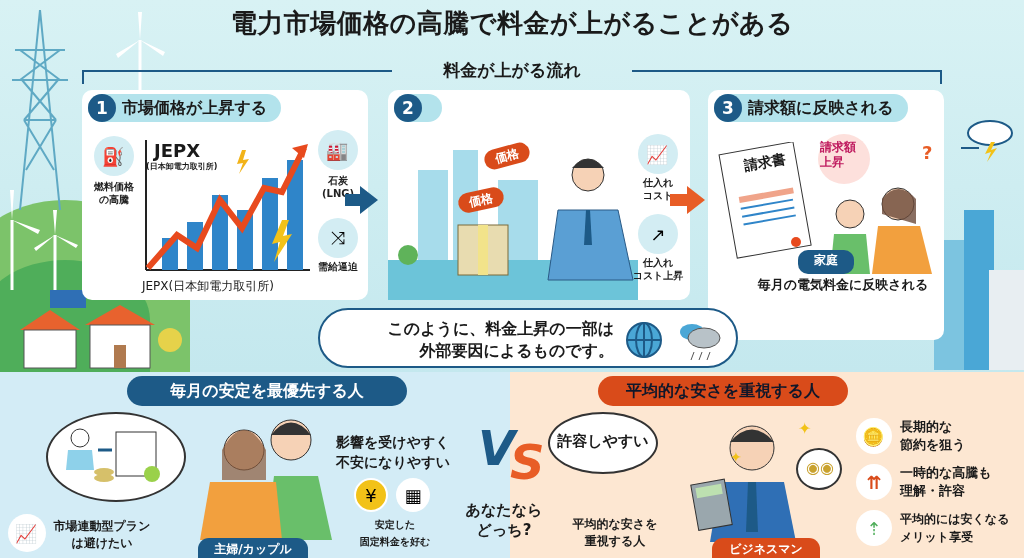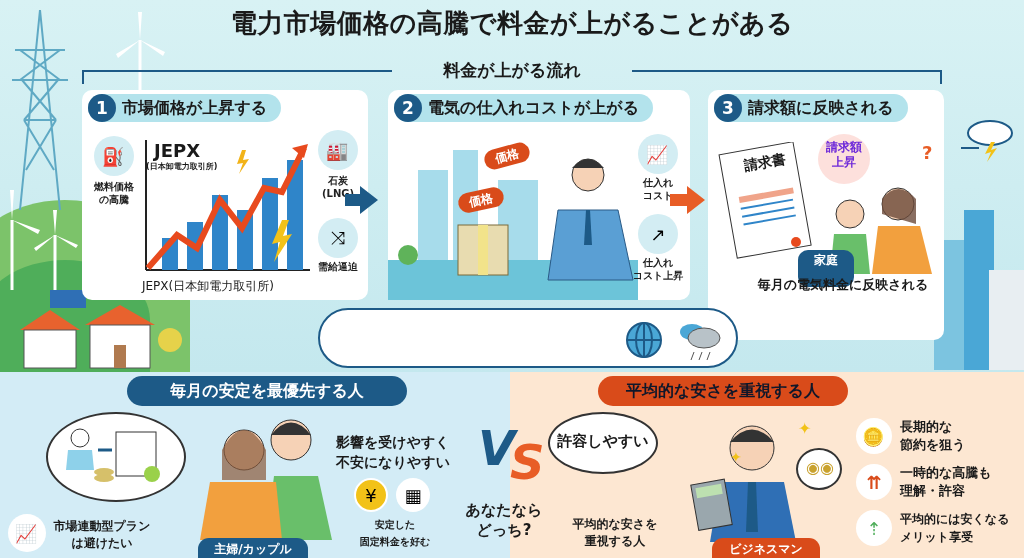--- a/index.html
+++ b/index.html
@@ -116,21 +116,20 @@
   <div class="icon-circle" style="left:236px;top:128px">⤨</div>
   <div class="small-label" style="left:226px;top:170px;width:60px">需給逼迫</div>
 </div>
 
 <div class="arrow-blue-bar"></div>
 <div class="arrow-blue"></div>
 
 <div class="panel p2">
   <div class="step-head">
     <span class="step-num">2</span>
-    <span>電気の仕入れコストが上がる</span>
   </div>
   <svg style="position:absolute;left:0;top:40px;width:250px;height:170px" viewBox="0 0 250 170">
     <rect x="30" y="40" width="30" height="110" fill="#a7dceb"></rect>
     <rect x="65" y="20" width="25" height="130" fill="#a7dceb"></rect>
     <rect x="110" y="50" width="40" height="100" fill="#a7dceb"></rect>
     <rect x="0" y="130" width="250" height="40" fill="#6cc4d9"></rect>
     <rect x="70" y="95" width="50" height="50" fill="#e8dcb0" stroke="#7a6a3a"></rect>
     <rect x="90" y="95" width="10" height="50" fill="#f2e38a"></rect>
     <circle cx="200" cy="45" r="16" fill="#f6d2b6" stroke="#333"></circle>
     <path d="M184 38 Q200 20 216 38" fill="#333"></path>
@@ -159,35 +158,39 @@
   <svg style="position:absolute;left:10px;top:52px;width:100px;height:120px" viewBox="0 0 100 120">
     <rect x="10" y="5" width="75" height="105" fill="#fff" stroke="#333" transform="rotate(-10 50 60)"></rect>
     <rect x="22" y="50" width="55" height="6" fill="#f0a48a" transform="rotate(-10 50 60)"></rect>
     <line x1="22" y1="62" x2="75" y2="62" stroke="#2f85c9" stroke-width="2" transform="rotate(-10 50 60)"></line>
     <line x1="22" y1="70" x2="75" y2="70" stroke="#2f85c9" stroke-width="2" transform="rotate(-10 50 60)"></line>
     <line x1="22" y1="78" x2="75" y2="78" stroke="#2f85c9" stroke-width="2" transform="rotate(-10 50 60)"></line>
     <circle cx="78" cy="100" r="5" fill="#e84a1e"></circle>
   </svg>
   <div class="txt" style="left:36px;top:64px;font-size:14px;transform:rotate(-10deg)">請求書</div>
   <div style="position:absolute;left:110px;top:44px;width:52px;height:50px;border-radius:50%;background:#fde0dc"></div>
-  <div class="txt" style="left:112px;top:50px;width:48px;font-size:12px;color:#6d28d9;text-align:center;white-space:pre-line;line-height:15px">請求額
+  <div class="txt" style="left:112px;top:50px;width:48px;font-size:12px;color:#be185d;white-space:pre-line;line-height:15px">請求額
 上昇</div>
   <div class="txt" style="left:214px;top:52px;font-size:18px;color:#e85d26">?</div>
   <svg style="position:absolute;left:112px;top:94px;width:120px;height:90px" viewBox="0 0 120 90">
     <circle cx="30" cy="30" r="14" fill="#f6d2b6" stroke="#333"></circle>
     <path d="M10 90 L14 50 L46 50 L50 90 Z" fill="#69bf6a"></path>
     <circle cx="78" cy="20" r="16" fill="#f6d2b6" stroke="#333"></circle>
     <path d="M62 15 Q78 -5 96 15 L96 40 L62 30 Z" fill="#6b4a3a" opacity="0.8"></path>
     <path d="M52 90 L58 42 L100 42 L112 90 Z" fill="#f2a03e"></path>
   </svg>
-  <div class="tag-blue" style="left:90px;top:160px;width:56px;height:37px;line-height:20px">家庭</div>
+  <div class="tag-blue" style="left:90px;top:160px;width:56px;height:24px;line-height:20px">家庭</div>
   <div class="txt" style="left:17px;top:186px;width:236px;text-align:center;font-size:13px">毎月の電気料金に反映される</div>
 </div>
 
 <div class="bubble">
+  <div class="bubble-text">
+    <div>このように、料金上昇の一部は</div>
+    <div>外部要因によるものです。</div>
+  </div>
   <svg style="position:absolute;left:304px;top:10px;width:40px;height:40px" viewBox="0 0 40 40">
     <circle cx="20" cy="20" r="17" fill="#4aa7d6" stroke="#1d5a87" stroke-width="2"></circle>
     <ellipse cx="20" cy="20" rx="8" ry="17" fill="none" stroke="#1d5a87" stroke-width="2"></ellipse>
     <line x1="3" y1="20" x2="37" y2="20" stroke="#1d5a87" stroke-width="2"></line>
     <line x1="20" y1="3" x2="20" y2="37" stroke="#1d5a87" stroke-width="2"></line>
   </svg>
   <svg style="position:absolute;left:356px;top:8px;width:48px;height:44px" viewBox="0 0 48 44">
     <ellipse cx="16" cy="14" rx="12" ry="8" fill="#4aa7d6"></ellipse>
     <ellipse cx="28" cy="20" rx="16" ry="10" fill="#b8c2c8" stroke="#555"></ellipse>
     <line x1="18" y1="34" x2="15" y2="42" stroke="#555"></line>

